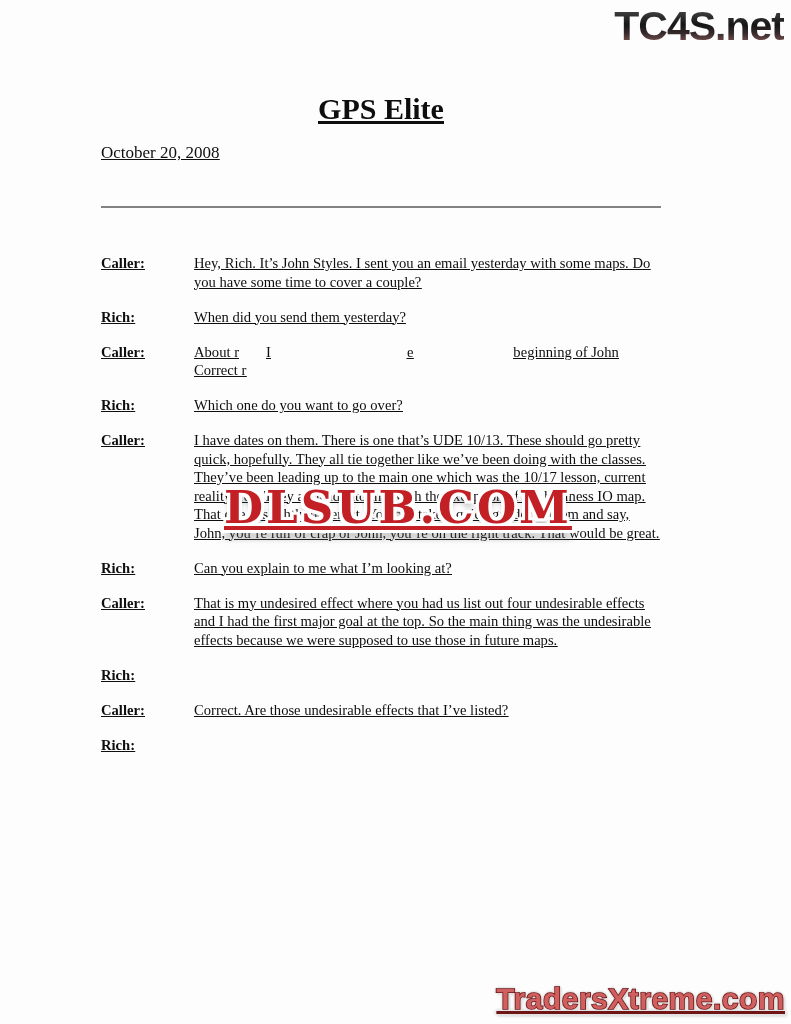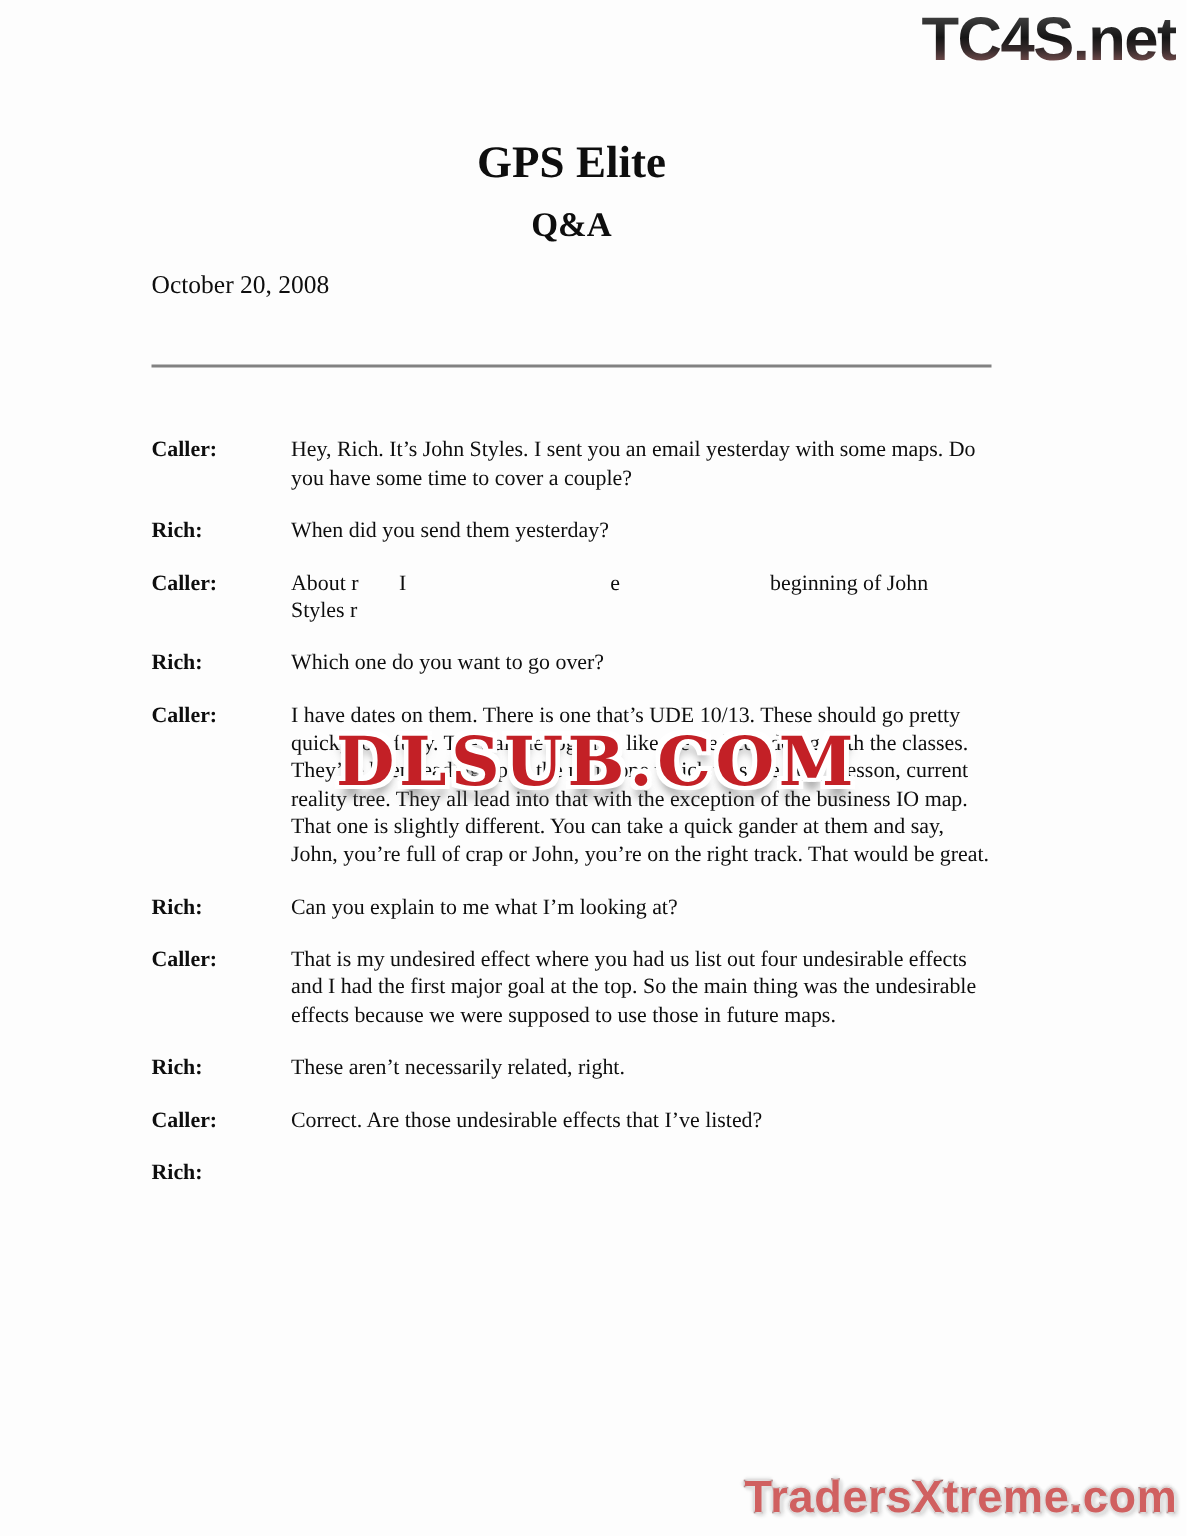--- a/index.html
+++ b/index.html
@@ -1,15 +1,15 @@
 <!DOCTYPE html>
 <html><head>
 <meta charset="utf-8">
 <style>
-  * { margin:0; padding:0; box-sizing:border-box; }
+  * { margin:0; padding:0; box-sizing:border-box;text-decoration:underline; }
   html,body { width:791px; height:1024px; }
   body { background:#ffffff; }
 
   .page {
     position:relative; width:791px; height:1024px;
     background:#fdfdfd; overflow:hidden;
     font-family:"Liberation Serif", serif; color:#0e0e0e;
   }
 
   
@@ -70,40 +70,39 @@
 </style>
 </head>
 <body>
 
 <div class="page">
 
   <div class="logo-top">TC4S.net</div>
 
   <div class="content">
     <div class="title">GPS Elite</div>
-    <div class="subtitle">Q&amp;A</div>
     <div class="docdate">October 20, 2008</div>
     <div class="rule"></div>
 
 
     <div class="transcript">
 
       <div class="row">
         <div class="speaker">Caller:</div>
         <div class="speech">Hey, Rich. It’s John Styles. I sent you an email yesterday with some maps. Do you have some time to cover a couple?</div>
       </div>
 
       <div class="row">
         <div class="speaker">Rich:</div>
         <div class="speech">When did you send them yesterday?</div>
       </div>
 
       <div class="row">
         <div class="speaker">Caller:</div>
-        <div class="speech"><span>About r</span><span class="gap g1"></span><span>I</span><span class="gap g2"></span><span>e</span><span class="gap g3"></span><span>beginning of John</span><br><span>Styles r</span></div>
+        <div class="speech"><span>About r</span><span class="gap g1"></span><span>I</span><span class="gap g2"></span><span>e</span><span class="gap g3"></span><span>beginning of John</span><br><span>Correct r</span></div>
       </div>
 
       <div class="row">
         <div class="speaker">Rich:</div>
         <div class="speech">Which one do you want to go over?</div>
       </div>
 
       <div class="row">
         <div class="speaker">Caller:</div>
         <div class="speech">I have dates on them. There is one that’s UDE 10/13. These should go pretty quick, hopefully. They all tie together like we’ve been doing with the classes. They’ve been leading up to the main one which was the 10/17 lesson, current reality tree. They all lead into that with the exception of the business IO map. That one is slightly different. You can take a quick gander at them and say, John, you’re full of crap or John, you’re on the right track. That would be great.</div>
@@ -114,21 +113,20 @@
         <div class="speech">Can you explain to me what I’m looking at?</div>
       </div>
 
       <div class="row">
         <div class="speaker">Caller:</div>
         <div class="speech">That is my undesired effect where you had us list out four undesirable effects and I had the first major goal at the top. So the main thing was the undesirable effects because we were supposed to use those in future maps.</div>
       </div>
 
       <div class="row">
         <div class="speaker">Rich:</div>
-        <div class="speech">These aren’t necessarily related, right.</div>
       </div>
 
       <div class="row">
         <div class="speaker">Caller:</div>
         <div class="speech">Correct. Are those undesirable effects that I’ve listed?</div>
       </div>
 
       <div class="row">
         <div class="speaker">Rich:</div>
       </div>

